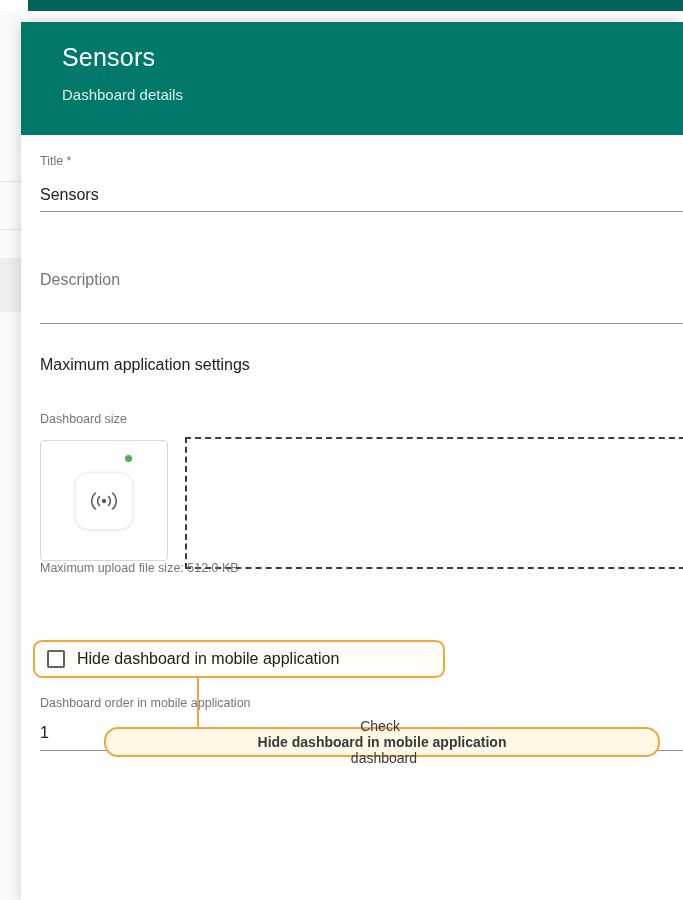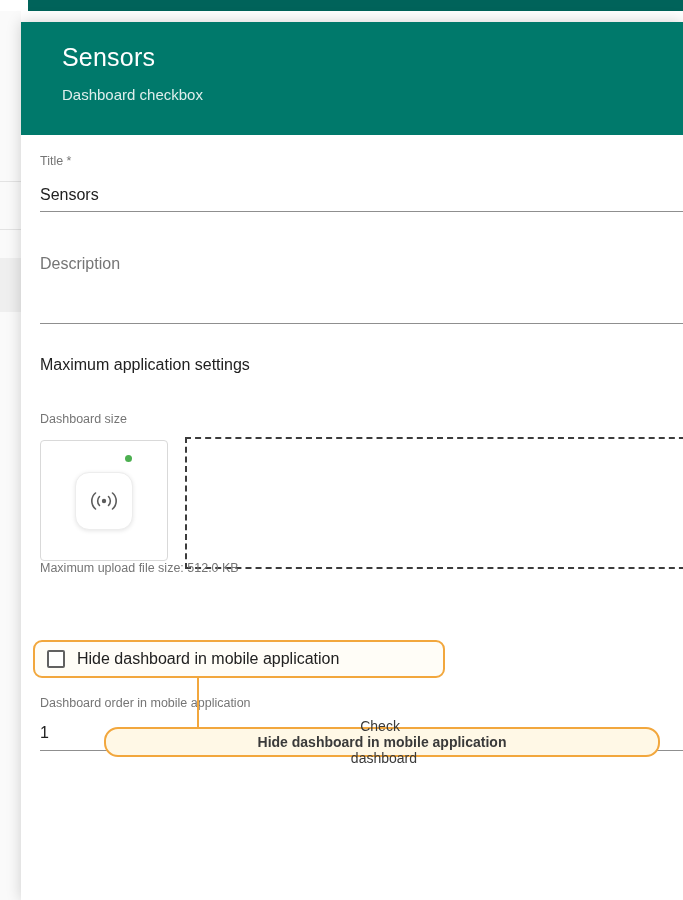--- a/index.html
+++ b/index.html
@@ -75,28 +75,28 @@
   <div class="left-gutter">
     <div class="gutter-line" style="top:170px"></div>
     <div class="gutter-line" style="top:218px"></div>
     <div class="gutter-block" style="top:247px;height:54px"></div>
   </div>
 
   <div class="dialog">
 
     <div class="dialog-header">
       <div class="dialog-title">Sensors</div>
-      <div class="dialog-subtitle">Dashboard checkbox</div>
+      <div class="dialog-subtitle">Dashboard details</div>
     </div>
 
     <div class="fld-label" style="top:132px">Title *</div>
     <input class="txt-input" style="top: 160px;" type="text" value="Sensors">
     <div class="underline" style="top:189px"></div>
 
-    <input class="txt-input" style="top: 229px;" type="text" placeholder="Description">
+    <input class="txt-input" style="top: 245px;" type="text" placeholder="Description">
     <div class="underline" style="top:301px"></div>
 
     <div class="section-heading" style="top:334px">Maximum application settings</div>
 
     <div class="fld-label" style="top:390px">Dashboard size</div>
 
     <div class="img-preview">
       <div class="device-card">
         <span>
           <svg width="36" height="24" viewBox="0 0 36 24" fill="none">

